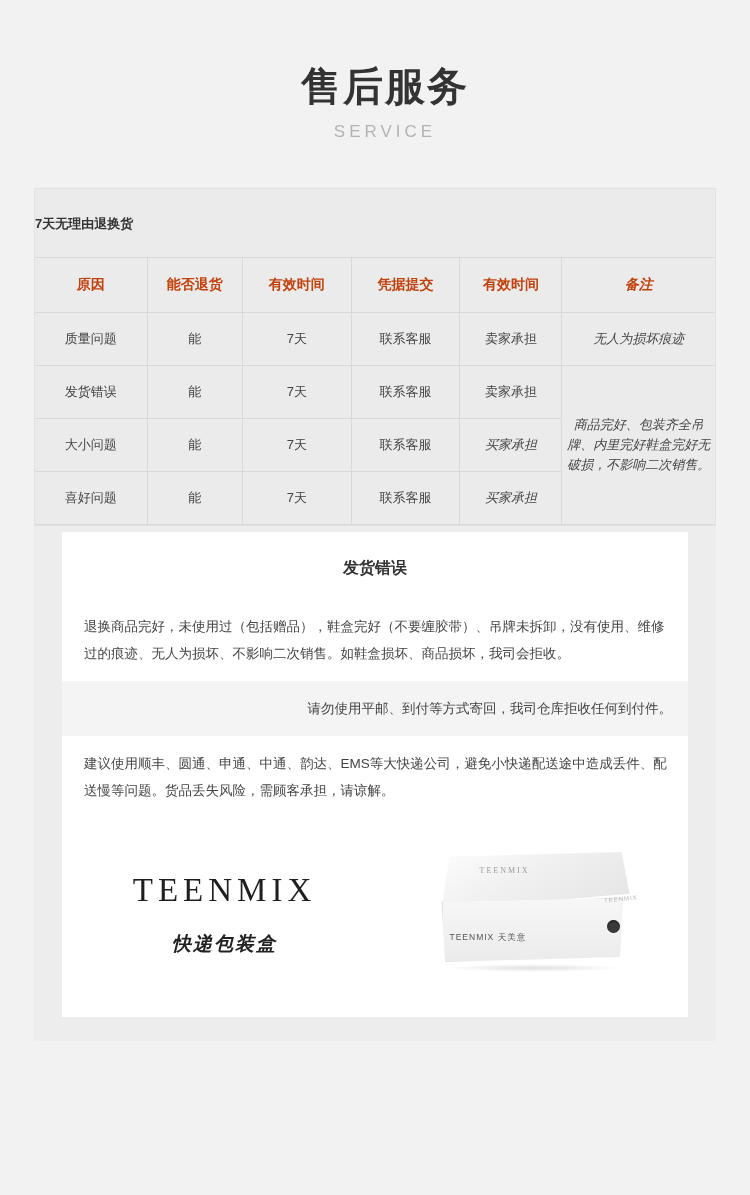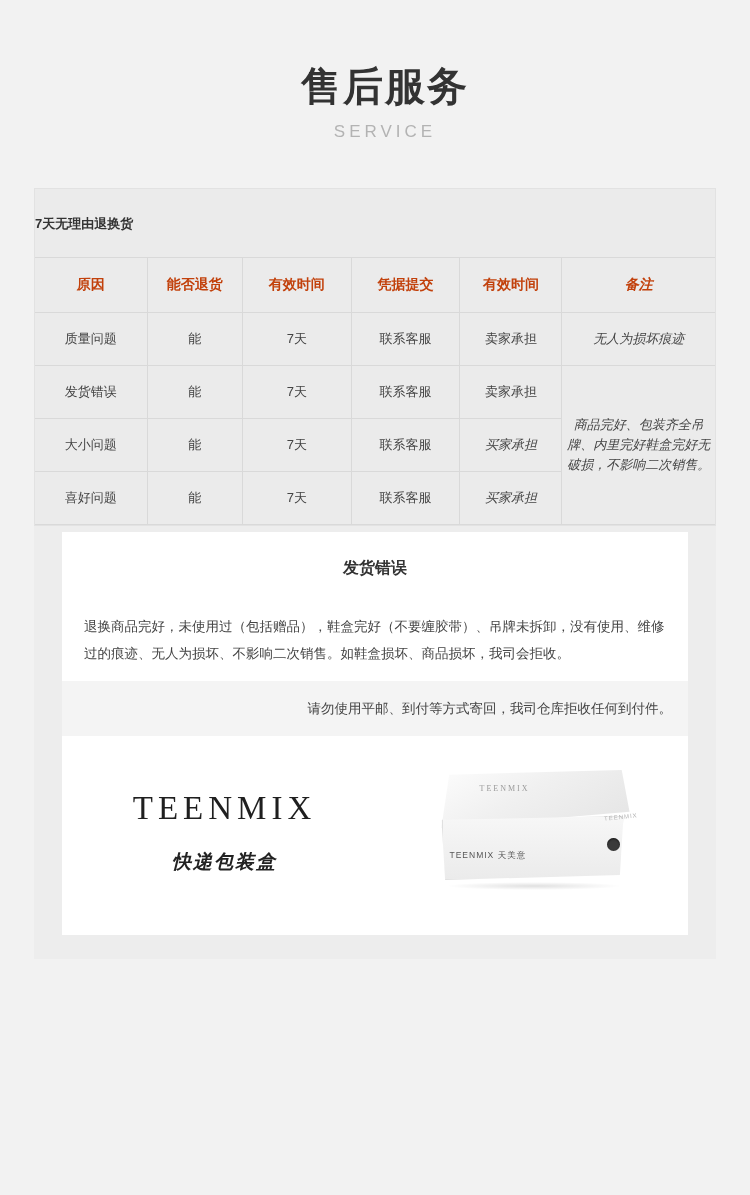--- a/index.html
+++ b/index.html
@@ -303,20 +303,21 @@
         </tr>
       </tbody>
     </table>
   </div>
 
   <div class="req-outer">
     <div class="req-card">
       <div class="req-title">发货错误</div>
       <div class="req-p">退换商品完好，未使用过（包括赠品），鞋盒完好（不要缠胶带）、吊牌未拆卸，没有使用、维修过的痕迹、无人为损坏、不影响二次销售。如鞋盒损坏、商品损坏，我司会拒收。</div>
       <div class="req-p alt">请勿使用平邮、到付等方式寄回，我司仓库拒收任何到付件。</div>
+      <div class="req-p">建议使用顺丰、圆通、申通、中通、韵达、EMS等大快递公司，避免小快递配送途中造成丢件、配送慢等问题。货品丢失风险，需顾客承担，请谅解。</div>
 
       <div class="brand-area">
         <div class="brand-left">
           <div class="brand-name">TEENMIX</div>
           <div class="brand-cn">快递包装盒</div>
         </div>
         <div class="brand-right">
           <div class="box-illus">
             <div class="box-lid"></div>
             <div class="box-lid-text">TEENMIX</div>

